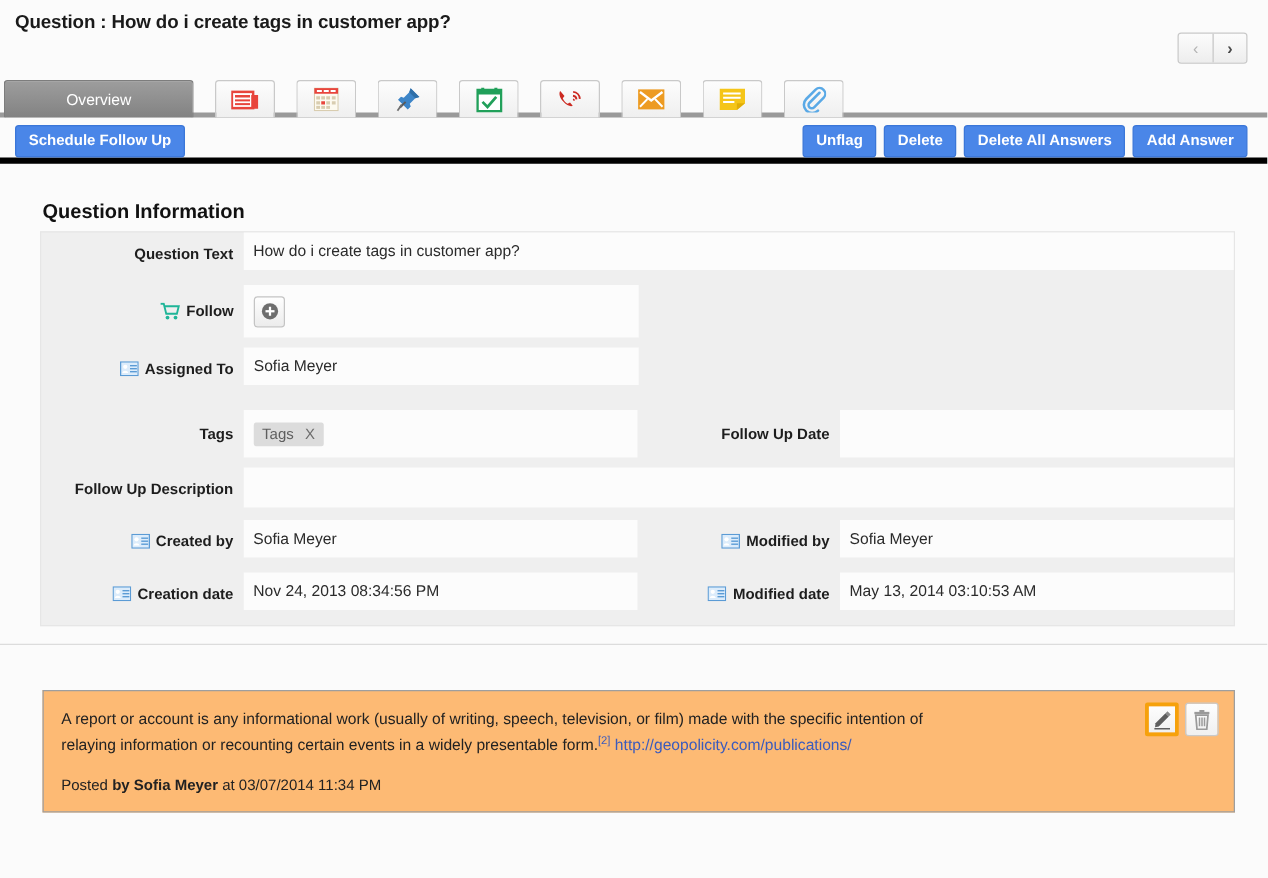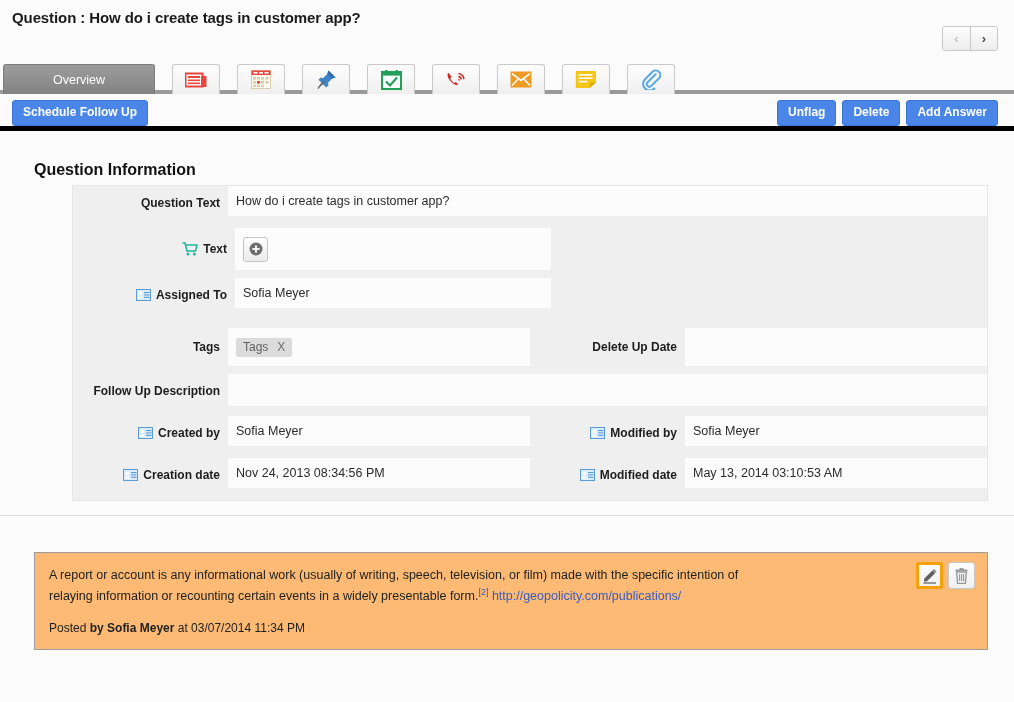--- a/index.html
+++ b/index.html
@@ -127,21 +127,20 @@
   .section-title {
     font-size: 16px;
     font-weight: bold;
     color: #111;
     margin: 14px 0 6px 2px;
   }
   .form {
     background: #efefef;
     border: 1px solid #e6e6e6;
     padding: 0;
-    margin-left: 40px;
   }
   .frow {
     display: flex;
     align-items: stretch;
     min-height: 34px;
   }
   .lbl {
     display: flex;
     align-items: center;
     justify-content: flex-end;
@@ -357,20 +356,21 @@
     </span>
   </div>
 
 </div>
 
 <div class="actionbar">
   <button class="btn" style="margin-left:6px;">Schedule Follow Up</button>
   <div class="actions-right">
     <button class="btn">Unflag</button>
     <button class="btn">Delete</button>
+    <button class="btn">Delete All Answers</button>
     <button class="btn">Add Answer</button>
   </div>
 </div>
 
 <div class="section">
   <div class="section-title">Question Information</div>
 
   <div class="form">
 
     <div class="frow">
@@ -382,21 +382,21 @@
 
     <div class="frow">
       <div class="lbl lbl-l">
         <span>
           <svg width="16" height="14" viewBox="0 0 16 14" style="display:block">
             <path d="M0.5 1 H3 L5 9 H13.5 L15 3 H3.6" stroke="#1fb598" stroke-width="1.5" fill="none"></path>
             <circle cx="6" cy="12" r="1.5" fill="#1fb598"></circle>
             <circle cx="12.4" cy="12" r="1.5" fill="#1fb598"></circle>
           </svg>
         </span>
-        <span>Text</span>
+        <span>Follow</span>
       </div>
       <div class="val val-half" style="height:42px;">
         <div class="addbtn">
           <svg width="14" height="14" viewBox="0 0 14 14">
             <circle cx="7" cy="7" r="6.5" fill="#6d6d6d"></circle>
             <rect x="6.1" y="3.4" width="1.8" height="7.2" fill="#fff"></rect>
             <rect x="3.4" y="6.1" width="7.2" height="1.8" fill="#fff"></rect>
           </svg>
         </div>
       </div>
@@ -428,21 +428,21 @@
     <div class="rowgap"></div>
 
     <div class="frow">
       <div class="lbl lbl-l">Tags</div>
       <div class="val val-half" style="height:38px;">
         <span class="tagpill">
           <span>Tags</span>
           <span class="x">X</span>
         </span>
       </div>
-      <div class="lbl lbl-r">Delete Up Date</div>
+      <div class="lbl lbl-r">Follow Up Date</div>
       <div class="val val-r" style="height:38px;"></div>
       <div class="spacer"></div>
     </div>
     <div class="rowgap"></div>
 
     <div class="frow">
       <div class="lbl lbl-l">Follow Up Description</div>
       <div class="val val-full" style="height:32px;"></div>
       <div class="spacer"></div>
     </div>

